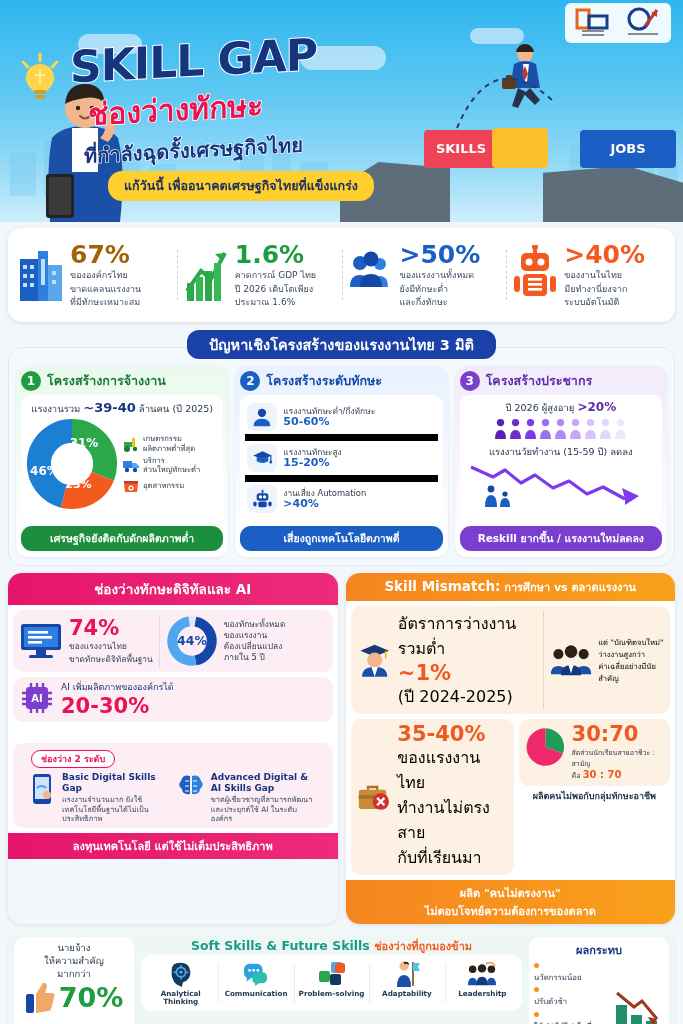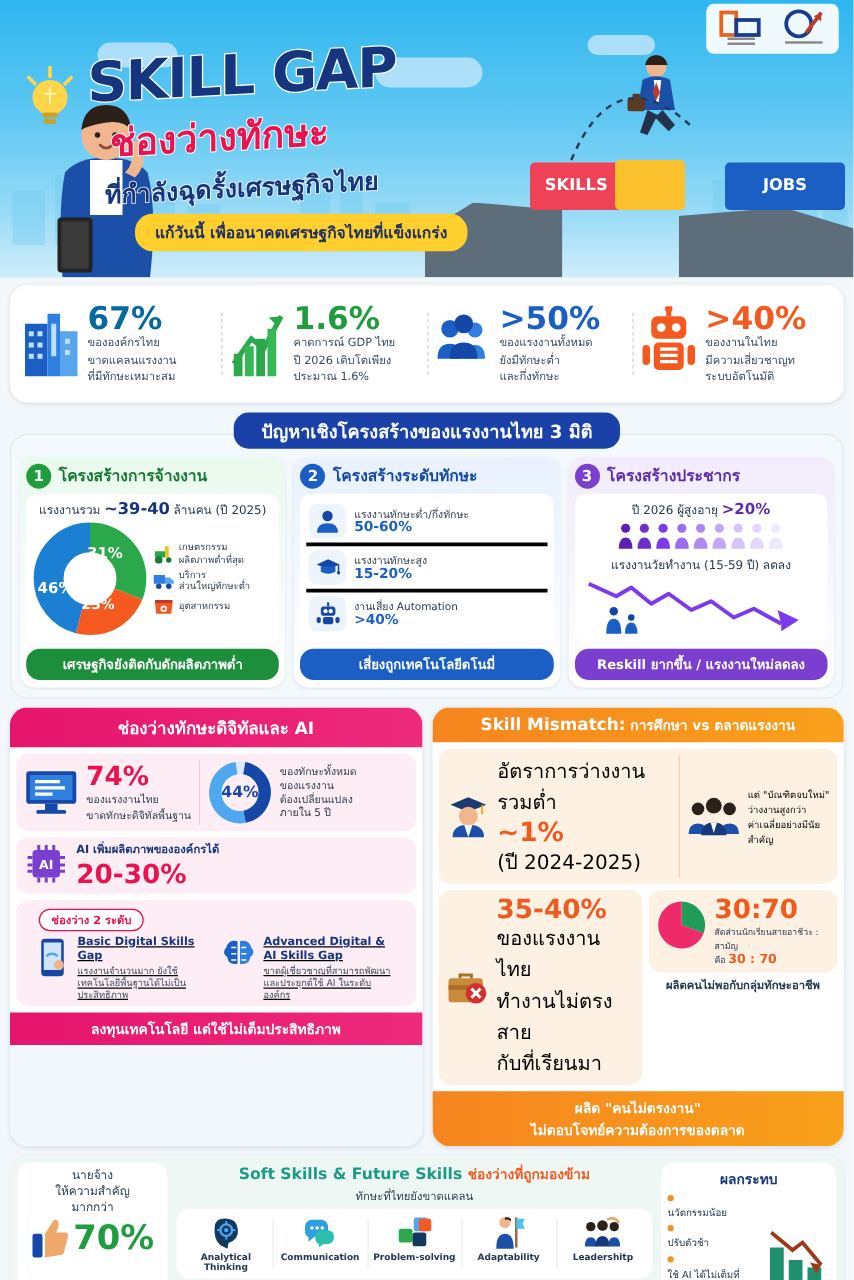--- a/index.html
+++ b/index.html
@@ -63,21 +63,21 @@
     box-shadow:0 1px 4px rgba(0,0,0,.10);
     display:flex; height:94px; align-items:center; padding:6px 4px;
   }
   .stat { flex:1; display:flex; align-items:center; gap:6px; padding:0 6px; position:relative;}
   .stat + .stat::before{content:"";position:absolute;left:0;top:8px;bottom:8px;
     border-left:1px dashed #c6d2dd;}
   .stat .ico { width:46px; height:60px; flex:none; position:relative;}
   .stat .txt{ line-height:1.22; }
   .stat .big{ font-size:25px; font-weight:900; line-height:1;}
   .stat .sub{ font-size:9px; color:#3a4a5c; margin-top:3px;}
-  .c-pink{color:#0369a1;} .c-green{color:#1f9c3e;} .c-blue{color:#1b5fc4;} .c-orange{color:#f4591f;}
+  .c-pink{color:#a16207;} .c-green{color:#1f9c3e;} .c-blue{color:#1b5fc4;} .c-orange{color:#f4591f;}
 
   
   .band-title{
     margin:8px auto 0; width:fit-content; background:#1a41a8; color:#fff;
     font-size:14.5px; font-weight:800; padding:3px 22px; border-radius:12px;
     position:relative; z-index:3;
   }
   .band-3 {
     margin:-12px 8px 0; background:#f4f9fd; border:1px solid #dfe9f2;
     border-radius:14px; padding:18px 7px 8px; display:flex; gap:7px;
@@ -98,21 +98,21 @@
     font-weight:700;text-align:center;padding:4px 2px;}
   .df-g{background:#1d8f3c;} .df-b{background:#1b5fc4;} .df-p{background:#7b3fcf;}
 
   .lab-line{font-size:9.5px;color:#25384d;text-align:center;}
   .lab-line b{font-size:13px;color:#15357e;}
   .pie-row{display:flex;align-items:center;gap:4px;margin-top:2px;}
   .legend{font-size:7.6px;color:#2a3b4d;line-height:1.25;}
   .legend .li{display:flex;align-items:center;gap:3px;margin:3px 0;}
   .legend .li .mi{width:18px;height:16px;flex:none;}
 
-  .srow{display:flex;align-items:center;gap:6px;padding:3px 2px;border-bottom:3px solid #000000;}
+  .srow{display:flex;align-items:center;gap:6px;padding:3px 2px;border-bottom:7px solid #000000;}
   .srow:last-child{border-bottom:none;}
   .srow .si{width:30px;height:28px;background:#eef4fb;border-radius:7px;flex:none;
     display:flex;align-items:center;justify-content:center;}
   .srow .st{font-size:8.4px;color:#2a3b4d;line-height:1.2;}
   .srow .sv{font-size:11px;font-weight:900;color:#1b5fc4;line-height:1.1;}
 
   .pop-line{font-size:9.5px;color:#25384d;text-align:center;margin-bottom:2px;}
   .pop-line b{color:#5d2bab;font-size:12px;}
   .people{display:flex;justify-content:center;gap:2px;margin:3px 0 4px;}
   .person{width:13px;height:22px;}
@@ -127,21 +127,21 @@
   .panel-body{background:#fff;padding:5px;}
   .card{background:#fdeef5;border-radius:10px;padding:5px 6px;display:flex;align-items:center;gap:6px;}
   .card.o{background:#fdf1e3;}
   .card + .card{margin-top:5px;}
   .half{display:flex;gap:5px;}
   .half > div{flex:1;}
   .stat2 .v{font-size:21px;font-weight:900;color:#e8134f;line-height:1;}
   .stat2 .d{font-size:8.4px;color:#2a3b4d;line-height:1.3;margin-top:2px;}
   .stat2o .v{font-size:21px;font-weight:900;color:#ef5a1e;line-height:1;}
   .divider-v{width:1px;background:#f3cfe0;align-self:stretch;}
-  .gap2{background:#fdeef5;border-radius:10px;padding:4px 18px;margin-top:5px;text-decoration:underline;}
+  .gap2{background:#fdeef5;border-radius:10px;padding:4px 18px;margin-top:21px;}
   .gap2-tag{background:#fff;border:1.5px solid #e8134f;color:#e8134f;font-size:9px;
     font-weight:700;border-radius:9px;padding:1px 9px;display:inline-block;margin-bottom:4px;}
   .gap2-cols{display:flex;gap:6px;}
   .gap2-cols > div{flex:1;display:flex;gap:5px;}
   .gap2 h4{font-size:9px;color:#15357e;font-weight:800;line-height:1.25;}
   .gap2 p{font-size:7.4px;color:#3a4a5c;line-height:1.3;margin-top:1px;}
   .panel-foot{color:#fff;font-size:11px;font-weight:700;text-align:center;padding:4px;}
   .pf-pink{background:linear-gradient(90deg,#e5156b,#ee2a7b);}
   .pf-orange{background:linear-gradient(90deg,#f6851f,#f9a11b);}
   .pf-orange .l2{display:block;font-size:11px;}
@@ -344,21 +344,21 @@
             <rect x="16" y="33" width="14" height="2.6"></rect>
             <rect x="16" y="38" width="14" height="2.6"></rect>
           <rect x="16" y="43" width="14" height="2.6"></rect>
           </g>
         <rect x="2" y="31" width="6" height="16" rx="3" fill="#f4591f"></rect>
         <rect x="38" y="31" width="6" height="16" rx="3" fill="#f4591f"></rect>
       </svg>
       <div class="txt">
         <div class="big c-orange">&gt;40%</div>
         <div class="sub">ของงานในไทย</div>
-        <div class="sub">มีความเสี่ยวชาญท</div>
+        <div class="sub">มียทำงานี่ยงจาก</div>
         <div class="sub">ระบบอัตโนมัติ</div>
       </div>
     </div>
   </div>
 
   <div class="band-title">ปัญหาเชิงโครงสร้างของแรงงานไทย 3 มิติ</div>
   <div class="band-3">
 
     <div class="dim g">
       <div class="dim-head">
@@ -464,21 +464,21 @@
               <rect x="1" y="15" width="4" height="6" rx="2" fill="#1447a8"></rect>
               <rect x="19" y="15" width="4" height="6" rx="2" fill="#1447a8"></rect>
             </svg>
           </div>
           <div>
               <div class="st">งานเสี่ยง Automation</div>
                <div class="sv">&gt;40%</div>
             </div>
         </div>
       </div>
-      <div class="dim-foot df-b">เสี่ยงถูกเทคโนโลยีตโนมี่</div>
+      <div class="dim-foot df-b">เสี่ยงถูกเทคโนโลยีตภาพตี่</div>
     </div>
 
     <div class="dim p">
       <div class="dim-head">
         <div class="num-badge nb-p">3</div>
         <div class="dim-title dt-p">โครงสร้างประชากร</div>
       </div>
       <div class="dim-body">
         <div class="pop-line">
           <span>ปี 2026 ผู้สูงอายุ </span><b>&gt;20%</b>
@@ -587,21 +587,21 @@
                 <line x1="24" y1="27" x2="24" y2="31"></line>
               <line x1="3" y1="11" x2="7" y2="11"></line>
                 <line x1="3" y1="17" x2="7" y2="17"></line>
                 <line x1="3" y1="22" x2="7" y2="22"></line>
               <line x1="29" y1="11" x2="33" y2="11"></line>
                 <line x1="29" y1="17" x2="33" y2="17"></line>
                 <line x1="29" y1="22" x2="33" y2="22"></line>
             </g>
           </svg>
           <div class="stat2">
-            <div class="d" style="margin:0 0 2px;font-size:9px;color:#15357e;font-weight:700">AI เพิ่มผลิตภาพขององค์กรได้</div>
+            <div class="d" style="margin:0 0 2px;font-size:9px;color:#15357e;font-weight:400">AI เพิ่มผลิตภาพขององค์กรได้</div>
             <div class="v">20-30%</div>
           </div>
         </div>
 
         <div class="gap2">
           <div class="gap2-tag">ช่องว่าง 2 ระดับ</div>
           <div class="gap2-cols">
             <div>
               <svg width="26" height="34" viewBox="0 0 26 34" style="flex:none">
                 <rect x="2" y="2" width="18" height="30" rx="3" fill="#1447a8"></rect>
@@ -723,21 +723,20 @@
         </svg>
         <div class="big">70%</div>
       </div>
     </div>
 
     <div class="soft-c">
       <div class="hd">
         <span>Soft Skills &amp; Future Skills</span>
         <em>ช่องว่างที่ถูกมองข้าม</em>
       </div>
-      <div class="sub">ทักษะที่ไทยยังขาดแคลน</div>
       <div class="skill-row">
         <div class="skill">
           <div class="ic">
             <svg width="26" height="26" viewBox="0 0 28 28">
               <path d="M4 10 q0-8 9-8 q10 0 11 9 q1 9 -8 12 l-1 5 l-6-3 q-6-5 -5-15z" fill="#14395f"></path>
               <circle cx="14" cy="12" r="5" fill="none" stroke="#4ea7ef" stroke-width="2"></circle>
               <circle cx="14" cy="12" r="1.8" fill="#4ea7ef"></circle>
               <path d="M14 4 v3 M14 17 v3 M6 12 h3 M19 12 h3" stroke="#4ea7ef" stroke-width="1.6"></path>
             </svg>
           </div>

